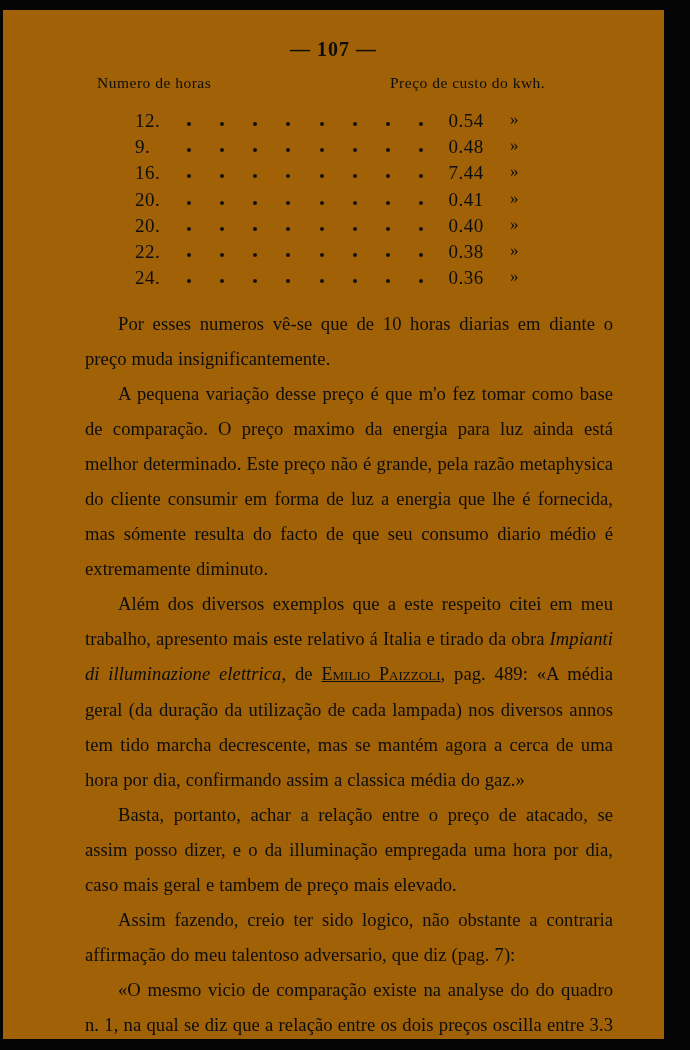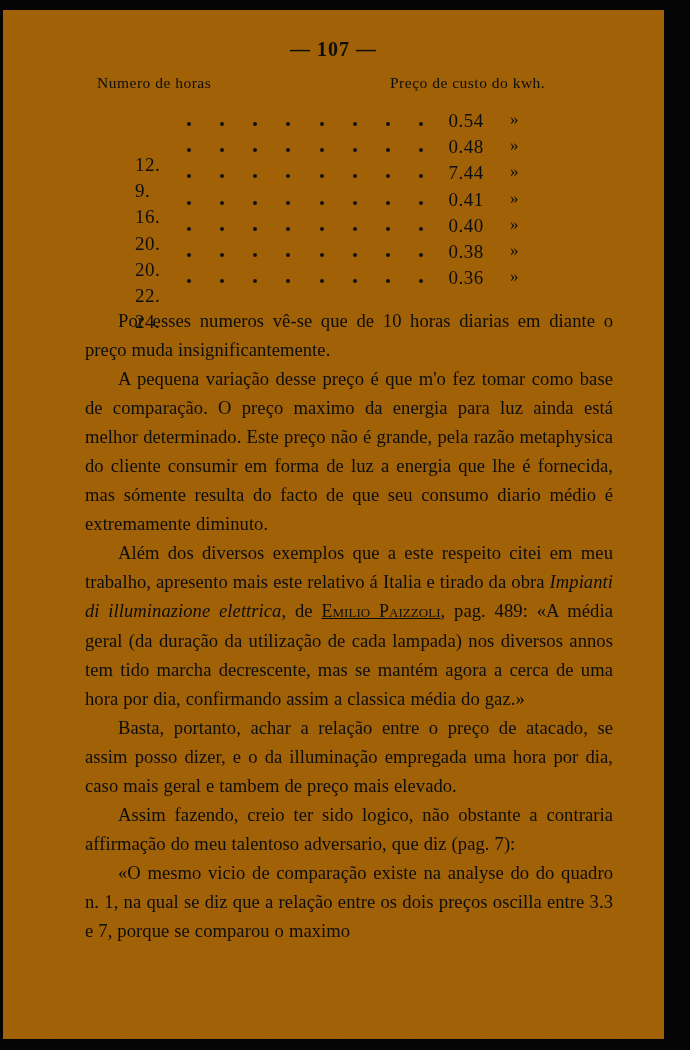--- a/index.html
+++ b/index.html
@@ -109,21 +109,20 @@
     font-size: 19px;
     letter-spacing: 0.5px;
   }
   .c-hours {
     position: absolute;
     left: 50px;
     top: 0;
     width: 42px;
     text-align: left;
     white-space: nowrap;
-    margin-top: 44px;
   }
   .c-leader {
     position: absolute;
     left: 102px;
     top: 0;
     width: 236px;
     display: flex;
     justify-content: space-between;
     align-items: flex-start;
     padding-top: 1px;
@@ -155,21 +154,21 @@
   
   .prose {
     position: absolute;
     left: 82px;
     top: 296px;
     width: 528px;
   }
   .para {
     margin: 0;
     font-size: 18.6px;
-    line-height: 29px;
+    line-height: 35px;
     text-align: justify;
     text-indent: 33px;
     letter-spacing: 0.05px;
     word-spacing: 0.3px;
     -webkit-hyphens: none;
     hyphens: none;
   }
   .para i { font-style: italic; }
   .smallcaps {
     font-variant: small-caps;

